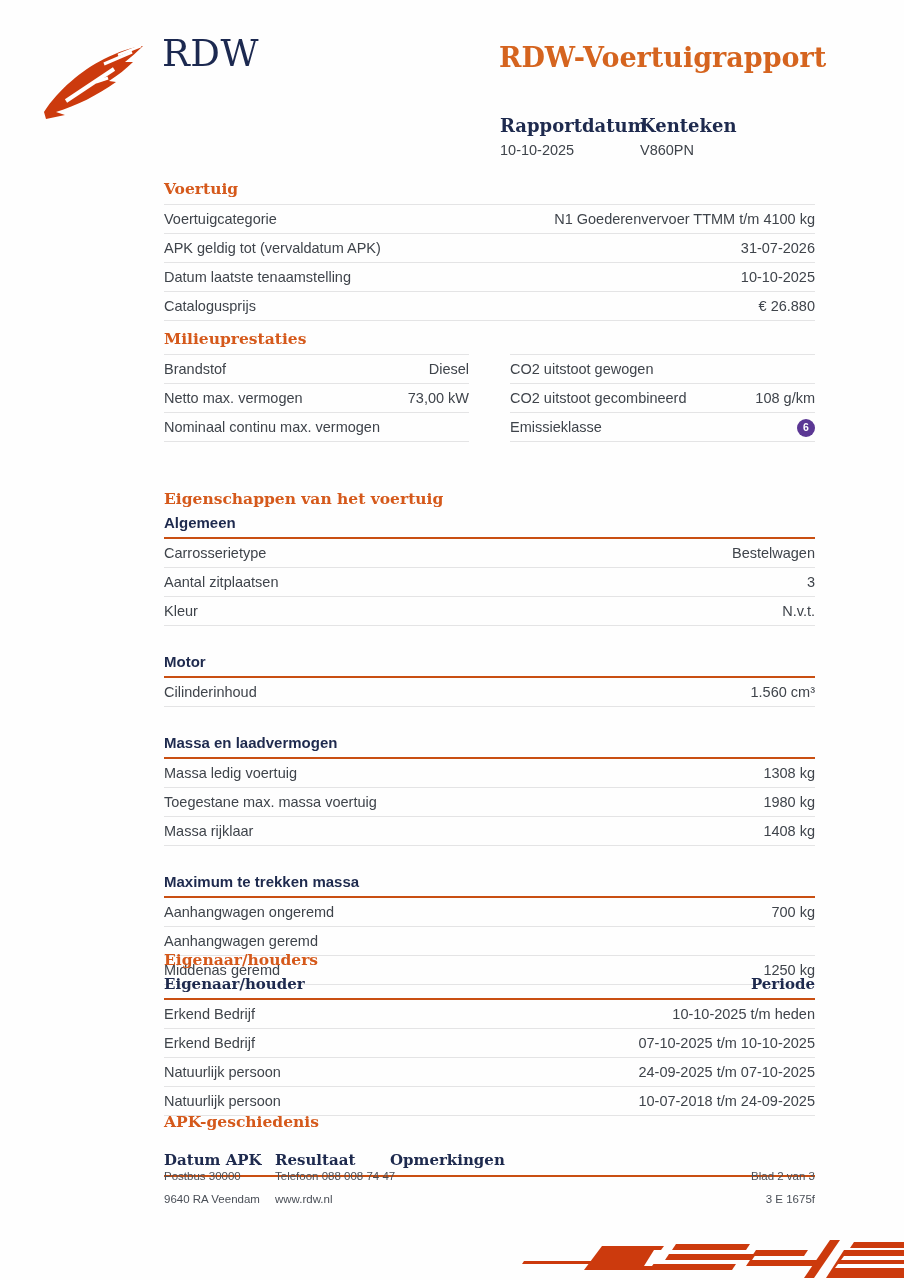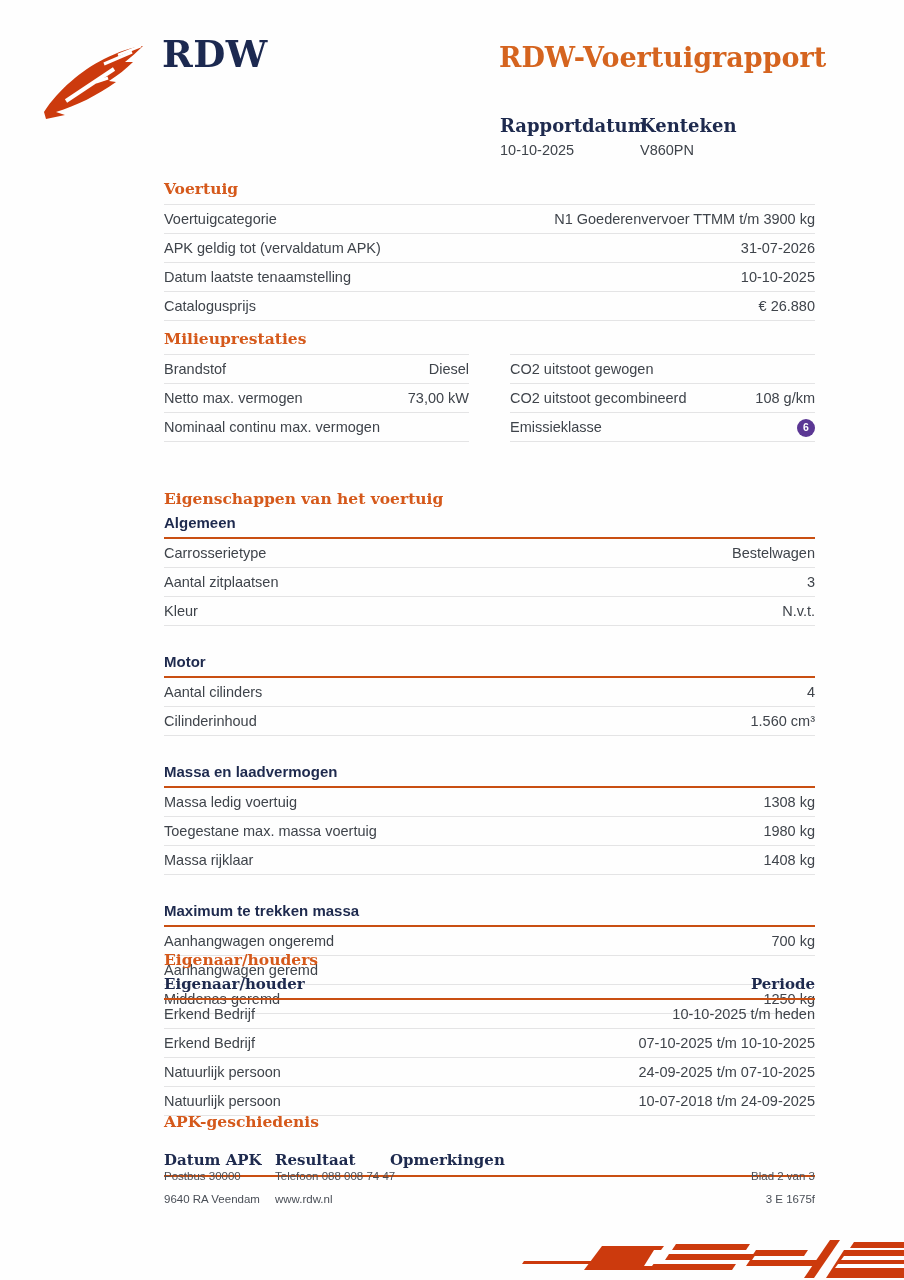--- a/index.html
+++ b/index.html
@@ -3,21 +3,21 @@
 <meta charset="utf-8">
 <style>
   html,body{margin:0;padding:0;background:#ffffff;}
   .page{
     position:relative;width:904px;height:1280px;background:#fefefe;
     font-family:"Liberation Sans",sans-serif;color:#3f444b;overflow:hidden;
   }
   
   .logo{position:absolute;left:38px;top:38px;width:112px;height:88px;}
   .brand{position:absolute;left:162px;top:32px;font-family:"DejaVu Serif",serif;
-    font-weight:bold;font-size:37px;color:#1c2950;letter-spacing:.5px;}
+    font-weight:normal;font-size:37px;color:#1c2950;letter-spacing:.5px;}
   .title{position:absolute;left:499px;top:42px;font-family:"DejaVu Serif",serif;
     font-weight:bold;font-size:27px;color:#d5641f;white-space:nowrap;}
   .meta{position:absolute;left:500px;top:95px;display:flex;}
   .meta .col{width:140px;}
   .meta .lblh{font-family:"DejaVu Serif",serif;font-weight:bold;font-size:18px;color:#1e2a4e;margin-top:20px;}
   .meta .val{font-size:14.5px;color:#3f444b;margin-top:6px;}
   
   .section{position:absolute;left:164px;width:651px;}
   .h-orange{font-family:"DejaVu Serif",serif;font-weight:bold;font-size:15.5px;
     color:#d5591b;margin:0 0 6px 0;}
@@ -84,21 +84,21 @@
       <div class="lblh">Kenteken</div>
       <div class="val">V860PN</div>
     </div>
   </div>
 
   <div class="section" style="top:179px">
     <div class="h-orange">Voertuig</div>
     <div class="rows">
       <div class="kv">
         <span class="lbl">Voertuigcategorie</span>
-        <span class="val">N1 Goederenvervoer TTMM t/m 3900 kg</span>
+        <span class="val">N1 Goederenvervoer TTMM t/m 4100 kg</span>
       </div>
       <div class="kv">
         <span class="lbl">APK geldig tot (vervaldatum APK)</span>
         <span class="val">31-07-2026</span>
       </div>
       <div class="kv">
         <span class="lbl">Datum laatste tenaamstelling</span>
         <span class="val">10-10-2025</span>
       </div>
       <div class="kv">
@@ -164,24 +164,20 @@
         <div class="kv">
           <span class="lbl">Kleur</span>
           <span class="val">N.v.t.</span>
         </div>
       </div>
     </div>
 
     <div class="subsection">
       <div class="h-sub">Motor</div>
       <div class="rows no-top">
-        <div class="kv">
-          <span class="lbl">Aantal cilinders</span>
-          <span class="val">4</span>
-        </div>
         <div class="kv">
           <span class="lbl">Cilinderinhoud</span>
           <span class="val">1.560 cm³</span>
         </div>
       </div>
     </div>
 
     <div class="subsection">
       <div class="h-sub">Massa en laadvermogen</div>
       <div class="rows no-top">

